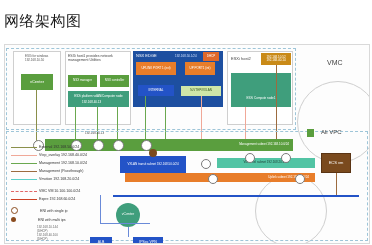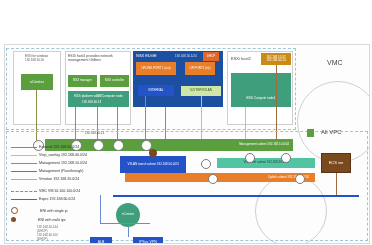--- a/index.html
+++ b/index.html
@@ -46,20 +46,21 @@
   .legend-line{width:26px;height:0;border-top-width:1px;border-top-style:solid;}
   .legend-dash{width:26px;height:0;border-top-width:1px;border-top-style:dashed;}
   .legend-txt{font-size:3.6px;color:#333;white-space:nowrap;}
   .legend-swatch{width:5px;height:5px;border-radius:50%;}
 </style>
 </head>
 <body>
 
 <div id="root">
 
+  <div class="title">网络架构图</div>
 
   <div class="canvas">
 
     <div class="circbig" style="left:292px;top:36px;width:80px;height:80px;"></div>
     <div class="circbig" style="left:250px;top:130px;width:70px;height:70px;"></div>
 
     <div class="dash" style="left:1px;top:3px;width:290px;height:82px;"></div>
 
     <div class="solidpane" style="left:8px;top:6px;width:48px;height:74px;"></div>
     <div class="lbl t3" style="left:20px;top:9px;width:34px;white-space:pre-line;color:#555;">ESXi for windows

